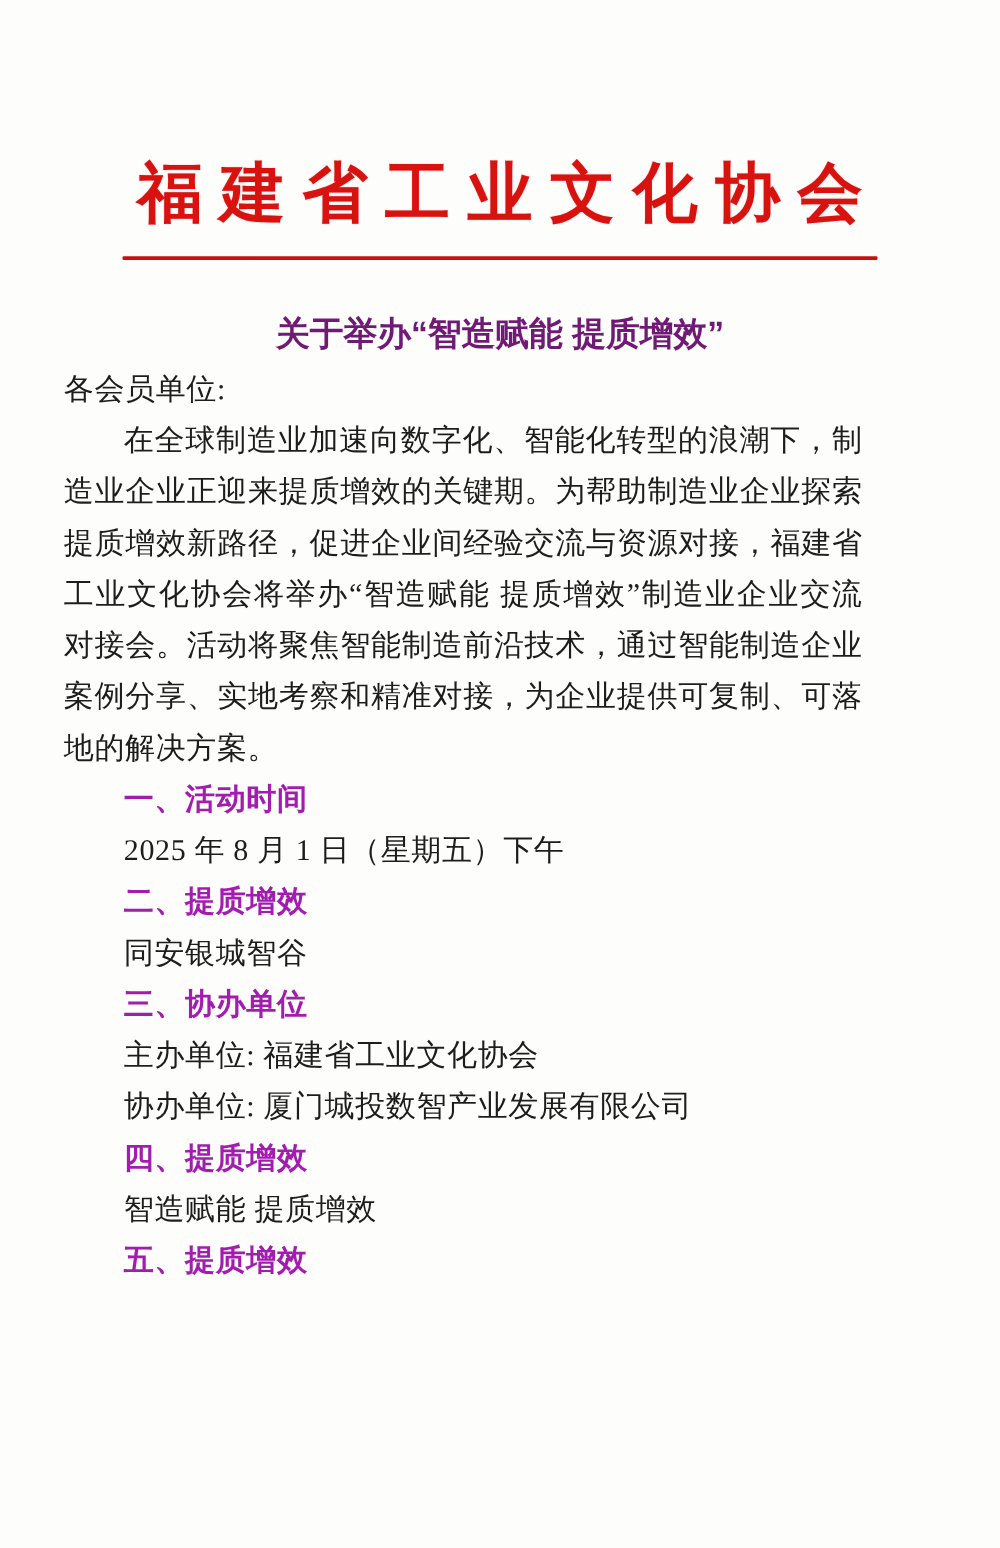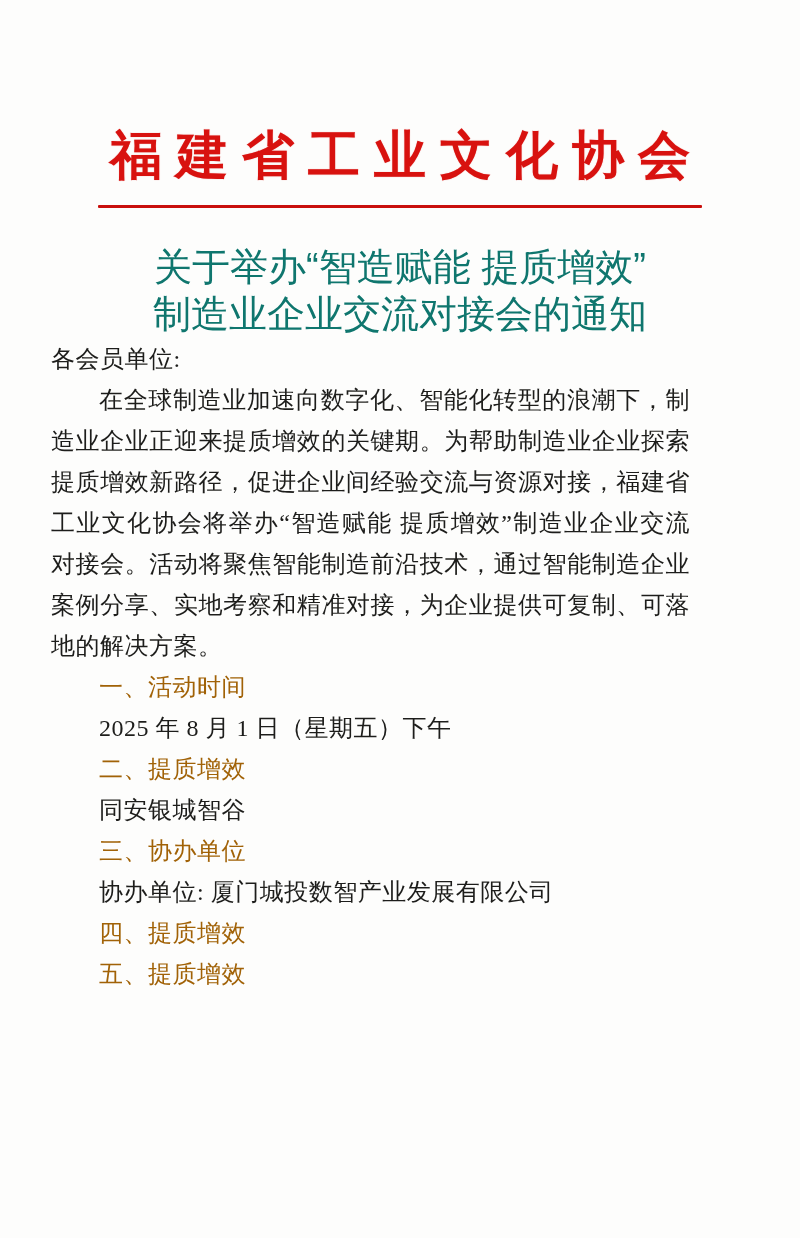--- a/index.html
+++ b/index.html
@@ -38,41 +38,41 @@
     height: 3px;
     background: #c9100d;
     margin: 21px -12px 0 -12px;
     border-radius: 1px;
   }
   
   .doc-title {
     margin: 36px 60px 0 60px;
     text-align: center;
     font-family: "Liberation Sans", "DejaVu Sans", sans-serif;
-    font-weight: normal;
-    font-size: 38px;
+    font-weight: bold;
+    font-size: 27px;
     line-height: 47px;
-    color: #0f766e;
+    color: #701a75;
   }
   .doc-title .title-line { display: block; }
   
   .content {
     margin: 1px 110px 0 51px;
     font-size: 24px;
     line-height: 41px;
     text-align: justify;
     letter-spacing: 0.5px;
   }
   .content p { margin: 0; }
   .salutation { text-indent: 0; }
   .para { text-indent: 2em; }
   .sec-heading {
     text-indent: 2em;
-    font-weight: normal;
-    color: #a16207;
+    font-weight: bold;
+    color: #a21caf;
   }
   .sec-line { text-indent: 2em; }
 </style>
 </head>
 <body>
 
 <div class="page">
 
   <header class="letterhead">
     <div class="org-name">
@@ -84,36 +84,37 @@
         <span>文</span>
         <span>化</span>
         <span>协</span>
         <span>会</span>
       </div>
     <div class="letterhead-rule"></div>
   </header>
 
   <h1 class="doc-title">
     <span class="title-line">关于举办“智造赋能 提质增效”</span>
-    <span class="title-line">制造业企业交流对接会的通知</span>
   </h1>
 
   <main class="content">
 
     <p class="salutation">各会员单位:</p>
 
     <p class="para">在全球制造业加速向数字化、智能化转型的浪潮下，制造业企业正迎来提质增效的关键期。为帮助制造业企业探索提质增效新路径，促进企业间经验交流与资源对接，福建省工业文化协会将举办“智造赋能 提质增效”制造业企业交流对接会。活动将聚焦智能制造前沿技术，通过智能制造企业案例分享、实地考察和精准对接，为企业提供可复制、可落地的解决方案。</p>
 
     <p class="sec-heading">一、活动时间</p>
     <p class="sec-line">2025 年 8 月 1 日（星期五）下午</p>
 
     <p class="sec-heading">二、提质增效</p>
     <p class="sec-line">同安银城智谷</p>
 
     <p class="sec-heading">三、协办单位</p>
+    <p class="sec-line">主办单位: 福建省工业文化协会</p>
     <p class="sec-line">协办单位: 厦门城投数智产业发展有限公司</p>
 
     <p class="sec-heading">四、提质增效</p>
+    <p class="sec-line">智造赋能 提质增效</p>
 
     <p class="sec-heading">五、提质增效</p>
 
   </main>
 </div>
 
 </body></html>

